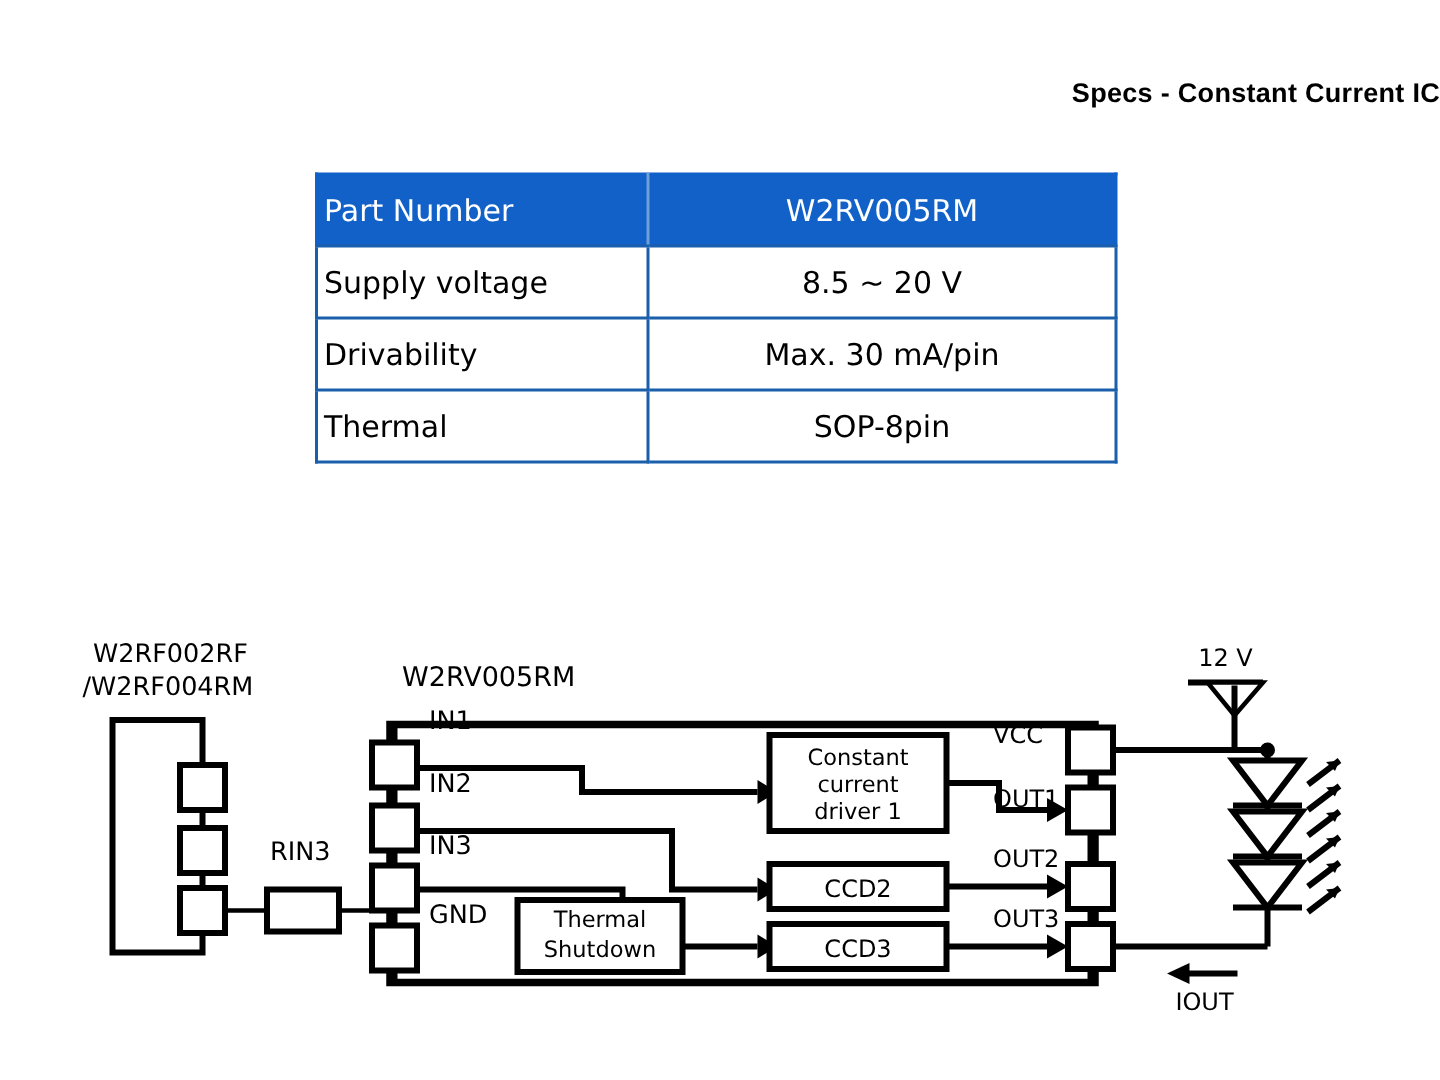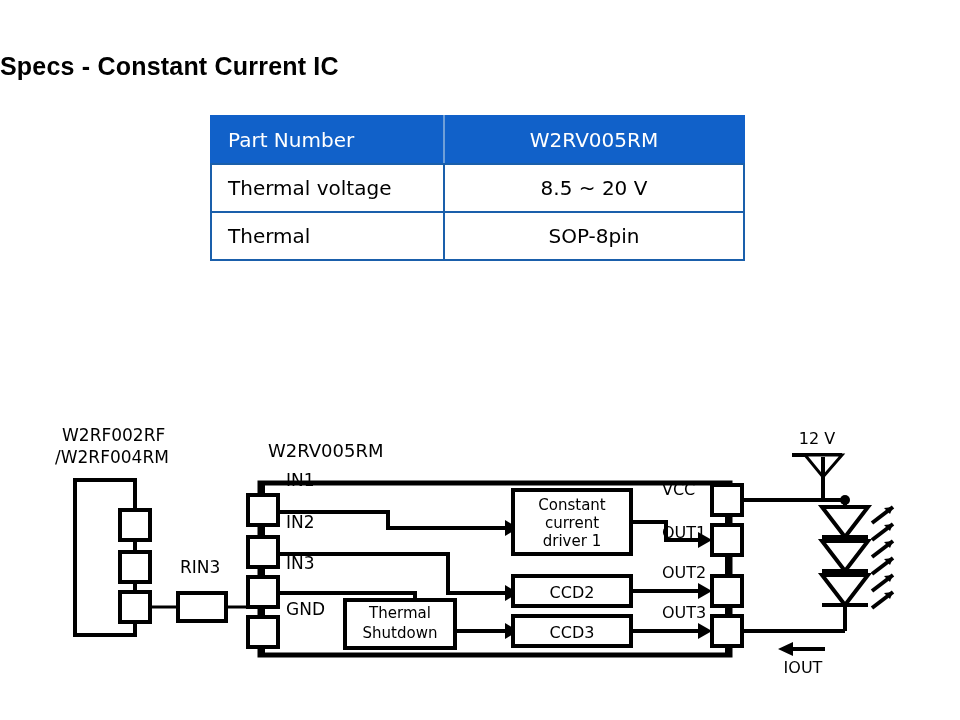--- a/index.html
+++ b/index.html
@@ -15,24 +15,24 @@
     font-family: "DejaVu Sans", sans-serif;
     color: #000000;
   }
 
   
   #slide-title {
     position: absolute;
     left: 0;
     top: 52px;
     width: 960px;
-    text-align: left;
+    text-align: right;
     font-family: "Liberation Sans", sans-serif;
     font-weight: bold;
-    font-size: 25px;
+    font-size: 18px;
     letter-spacing: 0.2px;
     color: #000000;
   }
 
   
   #spec-table {
     position: absolute;
     left: 210px;
     top: 115px;
     width: 535px;
@@ -51,21 +51,21 @@
     background: #1161c9;
     color: #ffffff;
     border-color: #1161c9;
     border-bottom-color: #1a5fab;
   }
   #spec-table tr.header-row td.label-cell {
     border-right: 2px solid #6f9fd8;
   }
   #spec-table td.label-cell {
     width: 215px;
-    padding-left: 16px;
+    padding-left: 4px;
     text-align: left;
   }
   #spec-table td.value-cell {
     text-align: center;
   }
 
   
   #diagram {
     position: absolute;
     left: 0;
@@ -85,22 +85,26 @@
 
 <div id="slide-title">Specs - Constant Current IC</div>
 
 <table id="spec-table">
   <tbody>
     <tr class="header-row">
       <td class="label-cell">Part Number</td>
       <td class="value-cell">W2RV005RM</td>
     </tr>
     <tr>
-      <td class="label-cell">Thermal voltage</td>
+      <td class="label-cell">Supply voltage</td>
       <td class="value-cell">8.5 ~ 20 V</td>
+    </tr>
+    <tr>
+      <td class="label-cell">Drivability</td>
+      <td class="value-cell">Max. 30 mA/pin</td>
     </tr>
     <tr>
       <td class="label-cell">Thermal</td>
       <td class="value-cell">SOP-8pin</td>
     </tr>
   </tbody>
 </table>
 
 <div id="diagram">
 <svg width="960" height="290" viewBox="0 0 960 290" xmlns="http://www.w3.org/2000/svg">

